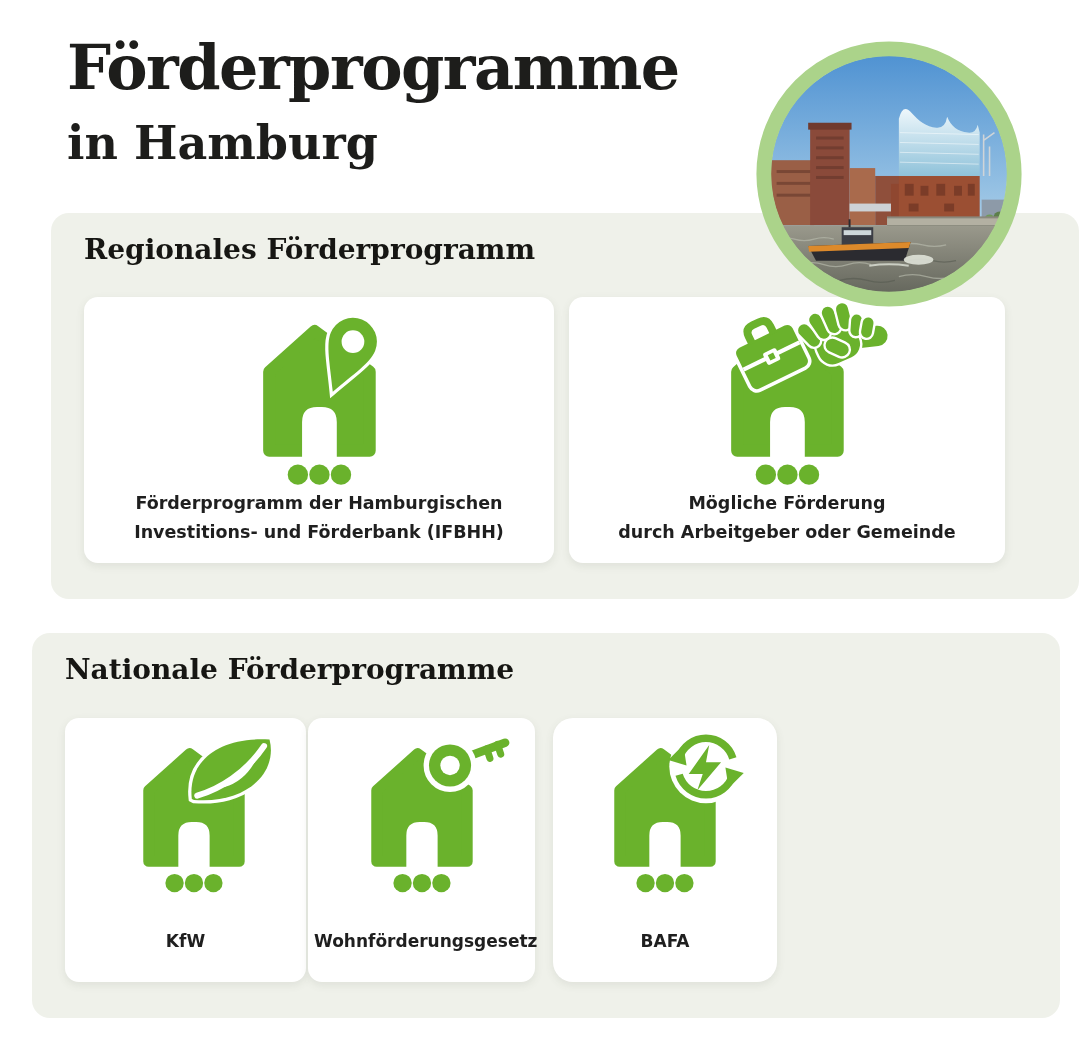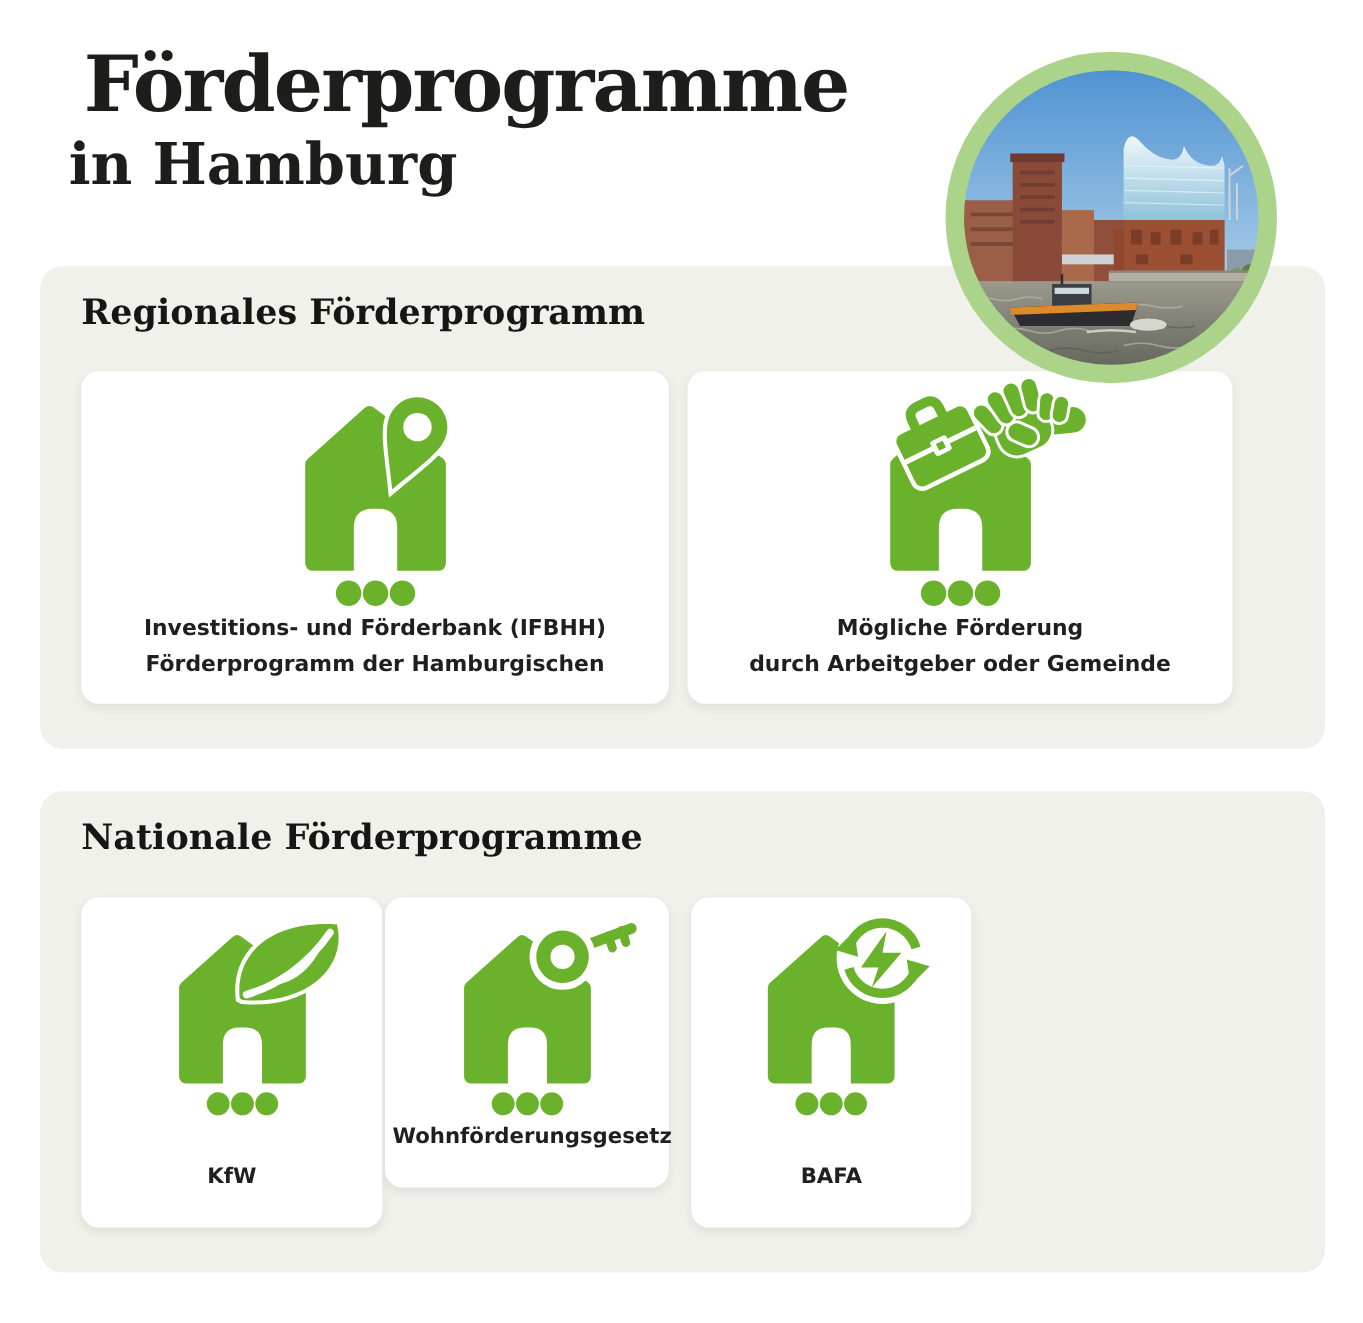--- a/index.html
+++ b/index.html
@@ -6,47 +6,47 @@
   .page {
     position:relative; width:1090px; height:1058px; background:#ffffff;
     font-family:"DejaVu Sans", sans-serif; overflow:hidden;
   }
   .title {
     position:absolute; left:55px; top:22px; margin:12px;
     font-family:"DejaVu Serif", serif; font-weight:bold;
     font-size:62px; letter-spacing:-1.5px; color:#1d1d1b; line-height:1.1;
   }
   .subtitle {
-    position:absolute; left:55px; top:106px; margin:0;
+    position:absolute; left:55px; top:106px; margin:12px;
     font-family:"DejaVu Serif", serif; font-weight:bold;
     font-size:46px; color:#1d1d1b; line-height:1.1;
   }
   .photo-wrap { position:absolute; left:751px; top:36px; width:276px; height:276px; z-index:6; }
   .photo-wrap svg { display:block; width:276px; height:276px; }
 
   .panel {
     position:absolute; left:32px; width:1028px;
     background:#eff1ea; border-radius:18px;
   }
-  .panel-regional { top:213px; height:386px; }
+  .panel-regional { top:213px; height:386px;margin-left:19px; }
   .panel-national { top:633px; height:385px; }
   .panel h2 {
     position:absolute; left:33px; top:20px; margin:0;
     font-family:"DejaVu Serif", serif; font-weight:bold;
     font-size:28px; color:#161613;
   }
   .card {
     position:absolute; background:#ffffff; border-radius:14px;
     box-shadow:0 3px 8px rgba(80,85,70,0.10);
   }
   .card-ifbhh    { left:33px;  top:84px; width:470px; height:266px; }
   .card-employer { left:518px; top:84px; width:436px; height:266px; }
   .card-kfw  { left:33px;  top:85px; width:225px; height:264px;padding-left:16px; }
-  .card-wfg  { left:276px; top:85px; width:227px; height:232px; }
-  .card-bafa { left:521px; top:85px; width:224px; height:264px; }
+  .card-wfg  { left:276px; top:85px; width:227px; height:264px; }
+  .card-bafa { left:521px; top:85px; width:224px; height:264px;border-radius:20px; }
 
   .card svg.icon { display:block; overflow:visible; }
   .panel-regional .card svg.icon { width:180px; height:182px; margin:10px auto 0; transform:translateX(16px); }
   .panel-national .card svg.icon { width:162px; height:164px; margin:14px auto 0; transform:translateX(14px); }
 
   .caption {
     position:absolute; left:6px; right:6px; text-align:center;
     font-weight:bold; color:#1f1f1f;
   }
   .panel-regional .caption { bottom:16px; font-size:17.5px; line-height:1.65; }
@@ -169,22 +169,22 @@
       <svg class="icon" viewBox="0 0 150 152">
         <path class="house" d="M20 120 L20 54 L58 20 L104 54 L104 120 Z"></path>
         <path class="door" d="M50 131 L50 96 Q50 86 60 86 L64 86 Q74 86 74 96 L74 131 Z"></path>
         <circle class="dot" cx="44" cy="140" r="8.5"></circle>
           <circle class="dot" cx="62" cy="140" r="8.5"></circle>
           <circle class="dot" cx="80" cy="140" r="8.5"></circle>
         <path class="g halo" stroke-width="5.5" transform="rotate(22 90 29)" d="M90 9 a20 20 0 0 1 20 20 c0 11 -9 24 -20 45 c-11 -21 -20 -34 -20 -45 a20 20 0 0 1 20 -20 z"></path>
         <circle cx="90" cy="29" r="9.5" fill="#ffffff"></circle>
       </svg>
       <div class="caption">
+        <span>Förderprogramm der Hamburgischen</span>
         <span>Investitions- und Förderbank (IFBHH)</span>
-        <span>Förderprogramm der Hamburgischen</span>
       </div>
     </div>
 
     <div class="card card-employer">
       <svg class="icon" viewBox="0 0 150 152">
         <path class="house" d="M20 120 L20 54 L58 20 L104 54 L104 120 Z"></path>
         <path class="door" d="M50 131 L50 96 Q50 86 60 86 L64 86 Q74 86 74 96 L74 131 Z"></path>
         <circle class="dot" cx="44" cy="140" r="8.5"></circle>
           <circle class="dot" cx="62" cy="140" r="8.5"></circle>
           <circle class="dot" cx="80" cy="140" r="8.5"></circle>

